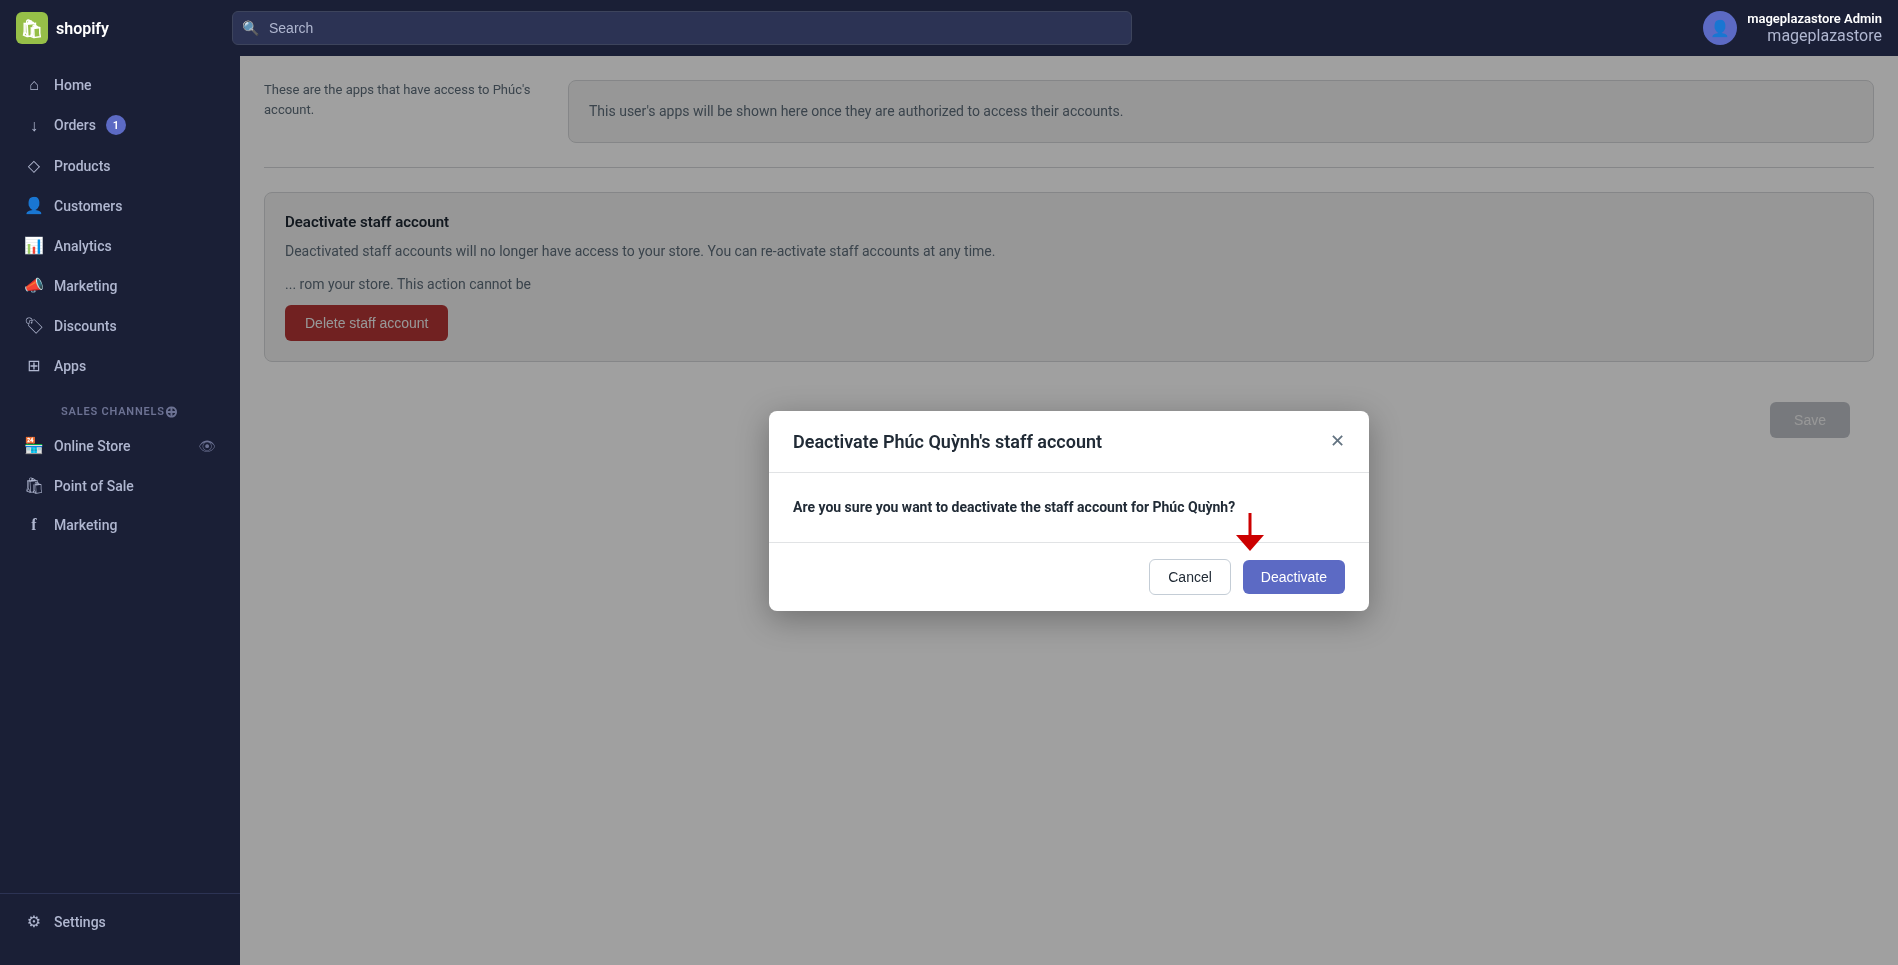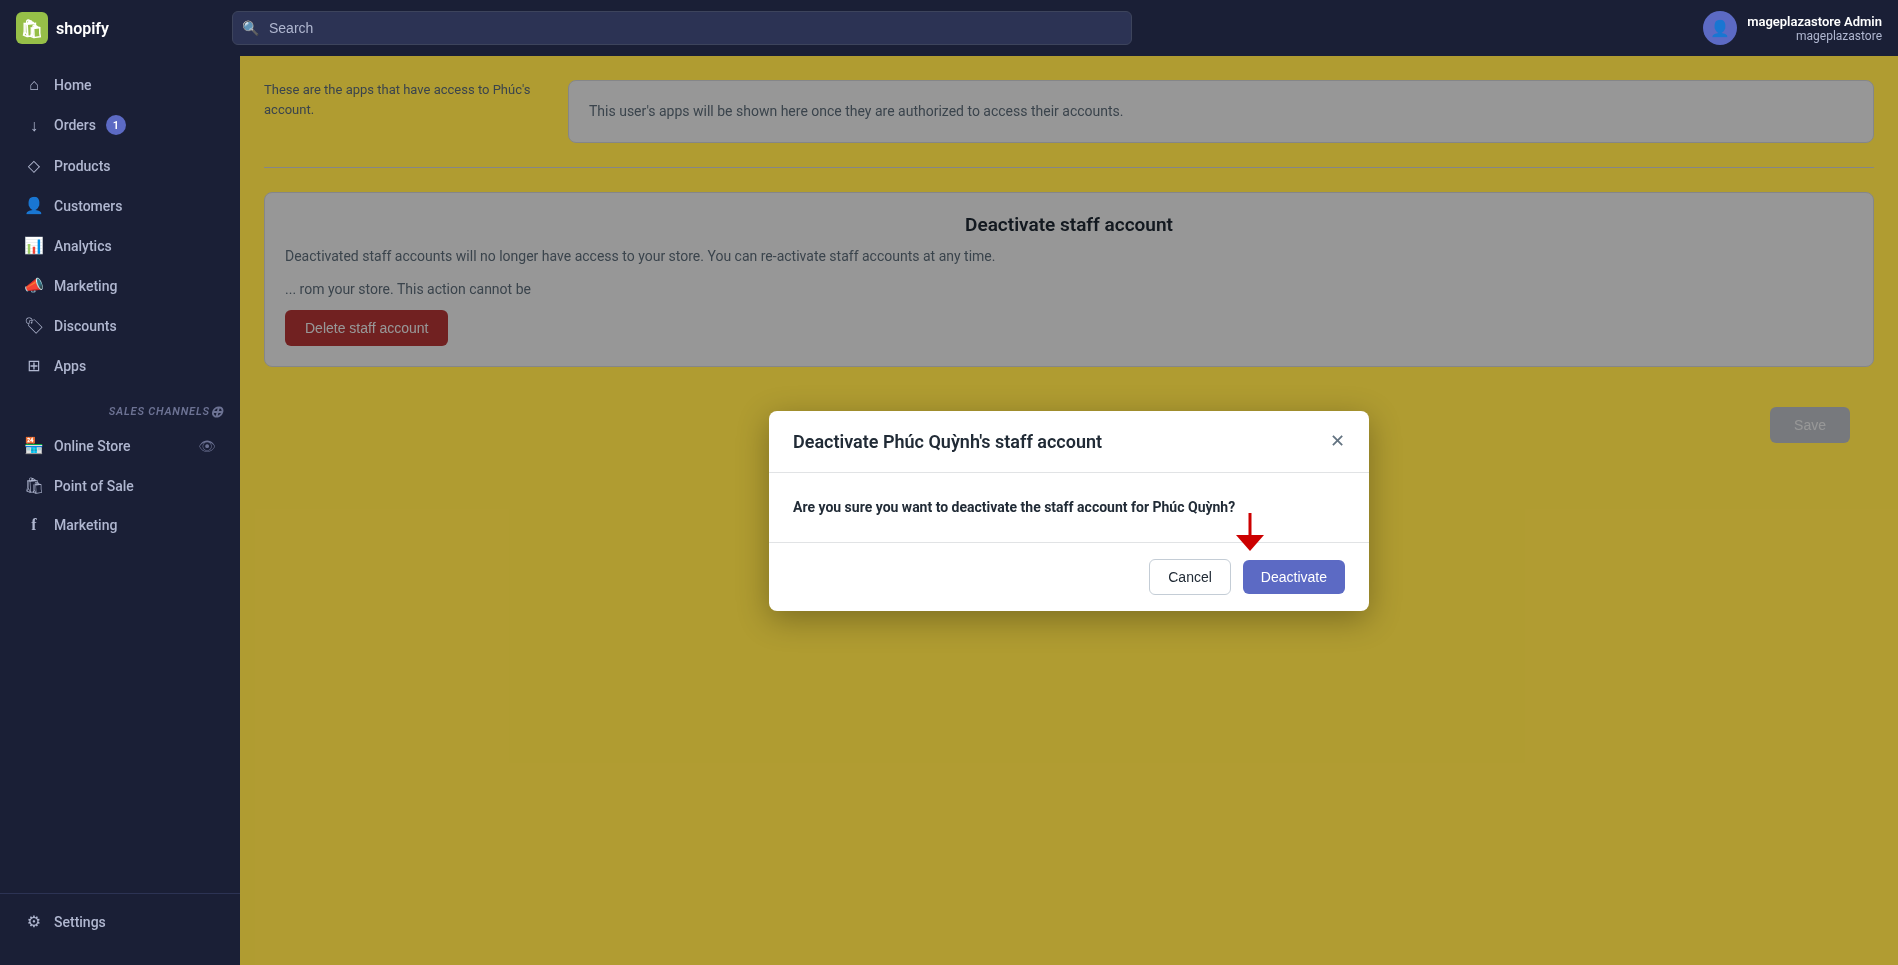--- a/index.html
+++ b/index.html
@@ -72,21 +72,21 @@
       border-radius: 50%;
       background: #5c6ac4;
       display: flex;
       align-items: center;
       justify-content: center;
       font-size: 16px;
       color: white;
     }
     .user-info { display: flex; flex-direction: column; text-align: right; justify-content: space-between; }
     .user-name { font-size: 13px; font-weight: 600; color: white; }
-    .user-store { font-size: 12px; color: #b0b7d0; }
+    .user-store { font-size: 16px; color: #b0b7d0; }
 
     
     .main-layout {
       display: flex;
       flex: 1;
       overflow: hidden;
     }
 
     
     .sidebar {
@@ -127,22 +127,21 @@
     .sidebar-icon { font-size: 16px; width: 20px; text-align: center; }
     .sidebar-section-title {
       font-size: 11px;
       font-weight: 600;
       color: #6c7293;
       text-transform: uppercase;
       letter-spacing: 0.8px;
       padding: 16px 16px 4px;
       display: flex;
       align-items: center;
-      justify-content: flex-end;
-      font-style: italic;
+      justify-content: center;
     }
     .sidebar-section-title .add-icon { cursor: pointer; font-size: 16px; color: #6c7293; }
     .sidebar-bottom {
       padding: 8px;
       border-top: 1px solid #2c3354;
       margin-top: auto;
     }
     .settings-item {
       display: flex;
       align-items: center;
@@ -154,21 +153,21 @@
       font-weight: 500;
       border-radius: 6px;
     }
 
     
     .content-area {
       flex: 1;
       overflow-y: auto;
       padding: 0;
       position: relative;
-      background: #fde047;
+      background: #e5e5e5;
     }
 
     
     .bg-content {
       padding: 24px;
       filter: brightness(0.85);
     }
 
     .section-row {
       display: flex;
@@ -198,21 +197,21 @@
       padding: 20px;
     }
     .section-card p { font-size: 14px; color: #637381; line-height: 1.5; }
 
     .deactivate-card {
       background: white;
       border-radius: 8px;
       border: 1px solid #e1e3e5;
       padding: 20px;
     }
-    .deactivate-card h3 { font-size: 19px; font-weight: 600; color: #212b36; margin-bottom: 10px; text-align: center; }
+    .deactivate-card h3 { font-size: 15px; font-weight: 600; color: #212b36; margin-bottom: 10px; }
     .deactivate-card p { font-size: 14px; color: #637381; line-height: 1.5; }
 
     .remove-section {
       display: flex;
       gap: 24px;
       margin-bottom: 24px;
     }
 
     .delete-btn {
       background: #bf3939;

